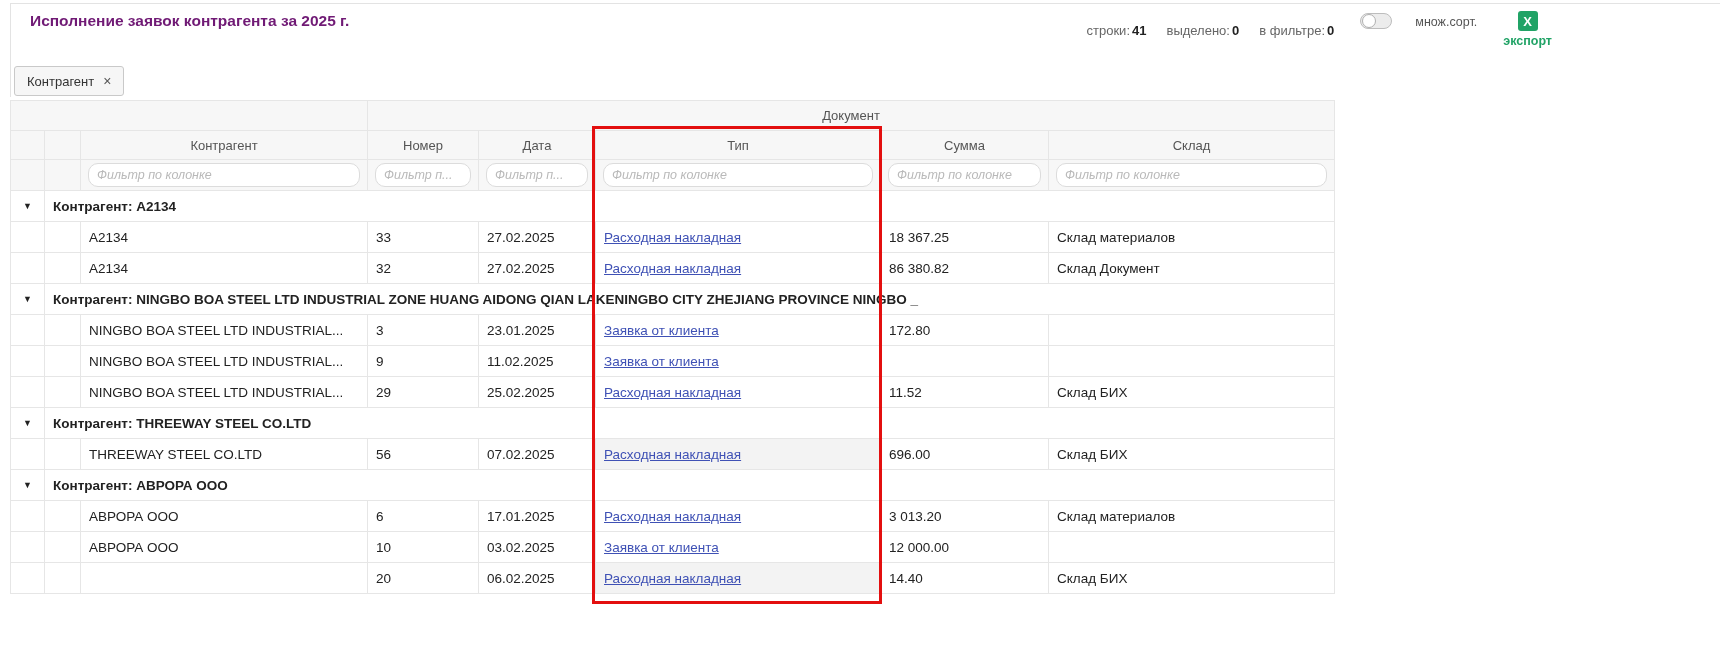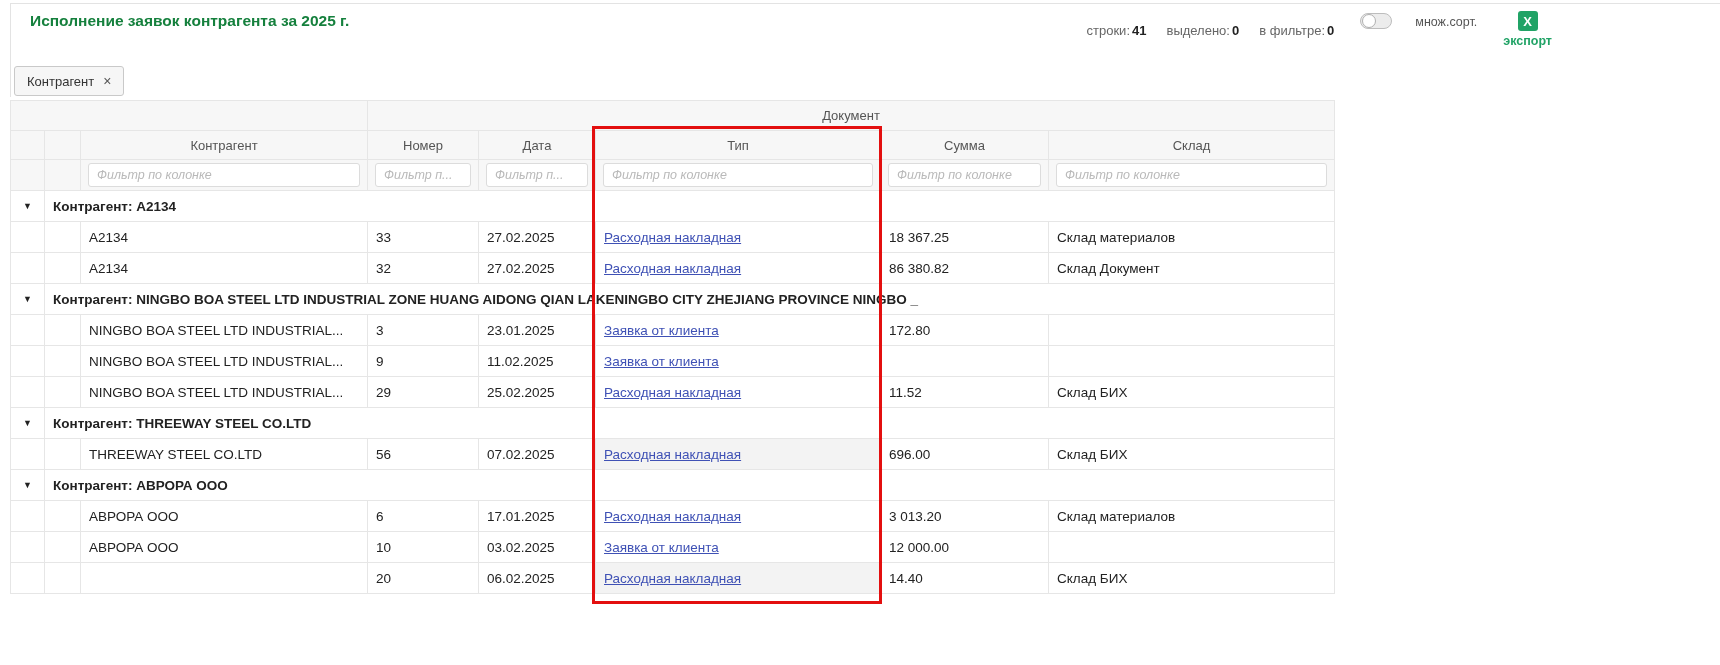--- a/index.html
+++ b/index.html
@@ -3,21 +3,21 @@
 <meta charset="utf-8">
 <style>
   * { margin:0; padding:0; box-sizing:border-box; }
   html,body { width:1720px; height:665px; background:#fff; overflow:hidden;
               font-family:"Liberation Sans", sans-serif; }
   .page { position:absolute; inset:0; background:#fff; }
 
   .hairline-top { position:absolute; left:10px; right:0; top:3px; border-top:1px solid #e3e3e3; }
   .hairline-left { position:absolute; left:10px; top:3px; height:94px; border-left:1px solid #e3e3e3; }
 
-  .title { position:absolute; left:30px; top:12px; font-size:15.5px; font-weight:700; color:#15803d; }
+  .title { position:absolute; left:30px; top:12px; font-size:15.5px; font-weight:700; color:#701a75; }
 
   .top-right { position:absolute; top:10px; right:168px; display:flex; align-items:flex-start; gap:26px; }
   .stats { margin-top:13px; font-size:13px; color:#666; display:flex; gap:20px; white-space:nowrap; }
   .stat-value { color:#222; font-weight:700; margin-left:2px; }
   .multisort { display:flex; flex-direction:row; align-items:flex-end; gap:23px; cursor:pointer; padding-top:3px; }
   .toggle { width:32px; height:16px; border-radius:9px; background:#ececec; border:1px solid #bdbdbd; position:relative; }
   .knob { width:14px; height:14px; border-radius:50%; background:#fff; border:1px solid #b0b0b0; position:absolute; left:1px; top:0; }
   .multisort-label { font-size:12.5px; color:#555; }
   .export { display:flex; flex-direction:column; align-items:center; gap:3px; cursor:pointer; padding-top:1px; }
   .excel-icon { width:20px; height:20px; background:var(--export-green,#21a366); color:#fff; font-weight:700;
@@ -28,21 +28,21 @@
           padding:0 12px; border:1px solid #c9c9c9; border-radius:3px; background:#f6f6f6; font-size:13px; color:#333; cursor:pointer; }
   .chip-x { font-size:14px; color:#555; line-height:1; }
 
   table.grid { position:absolute; left:10px; top:100px; width:1324px; border-collapse:collapse; table-layout:fixed;
                font-size:13.5px; color:#222; background:#fff; }
   .grid th, .grid td { border:1px solid #e6e6e6; overflow:hidden; white-space:nowrap; }
   .grid thead th { background:var(--header-bg,#f7f7f7); font-weight:400; color:#555; font-size:13px; text-align:center; }
   .hrow1 th { height:30px; }
   .hrow2 th { height:29px; }
   .hrow3 th { height:31px; padding:0 7px; }
-  .filter-input { width:100%; height:24px; border:1px solid #dcdcdc; border-radius:3px; padding:0 8px;
+  .filter-input { width:100%; height:24px; border:1px solid #dcdcdc; border-radius:10px; padding:0 8px;
                   font-size:12.5px; font-family:inherit; color:#333; background:#fff; outline:none; }
   .filter-input::placeholder { color:#b9b9b9; font-style:italic; opacity:1; text-overflow:ellipsis; }
   .grid tbody td { height:31px; padding:0 8px; text-overflow:ellipsis; }
   .group-row td { font-weight:700; color:#222; }
   .arrow-cell { text-align:center; font-size:9px; color:#444; padding:0; cursor:pointer; }
   .group-label { padding:0 0 0 6px; }
   .cell-sum { }
   .grid a { color:var(--link,#3f51b5); text-decoration:underline; }
   td.hl { background:#f3f3f3; }
 

